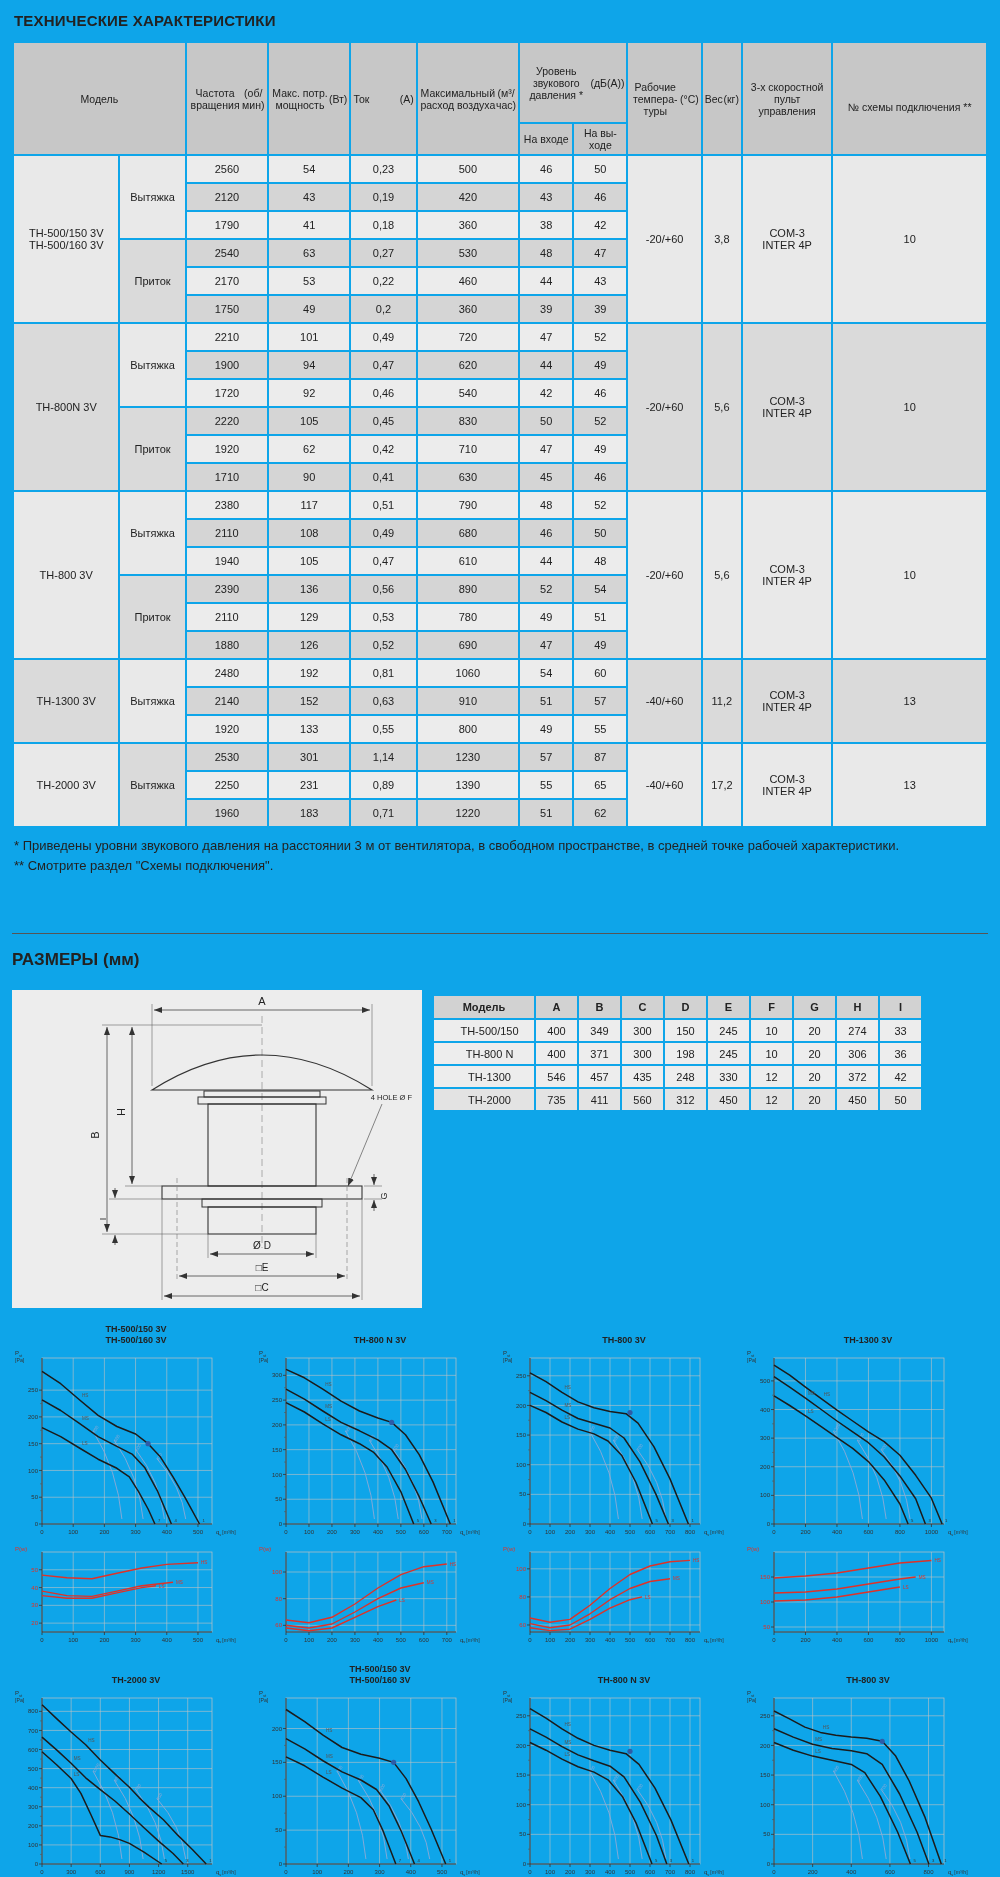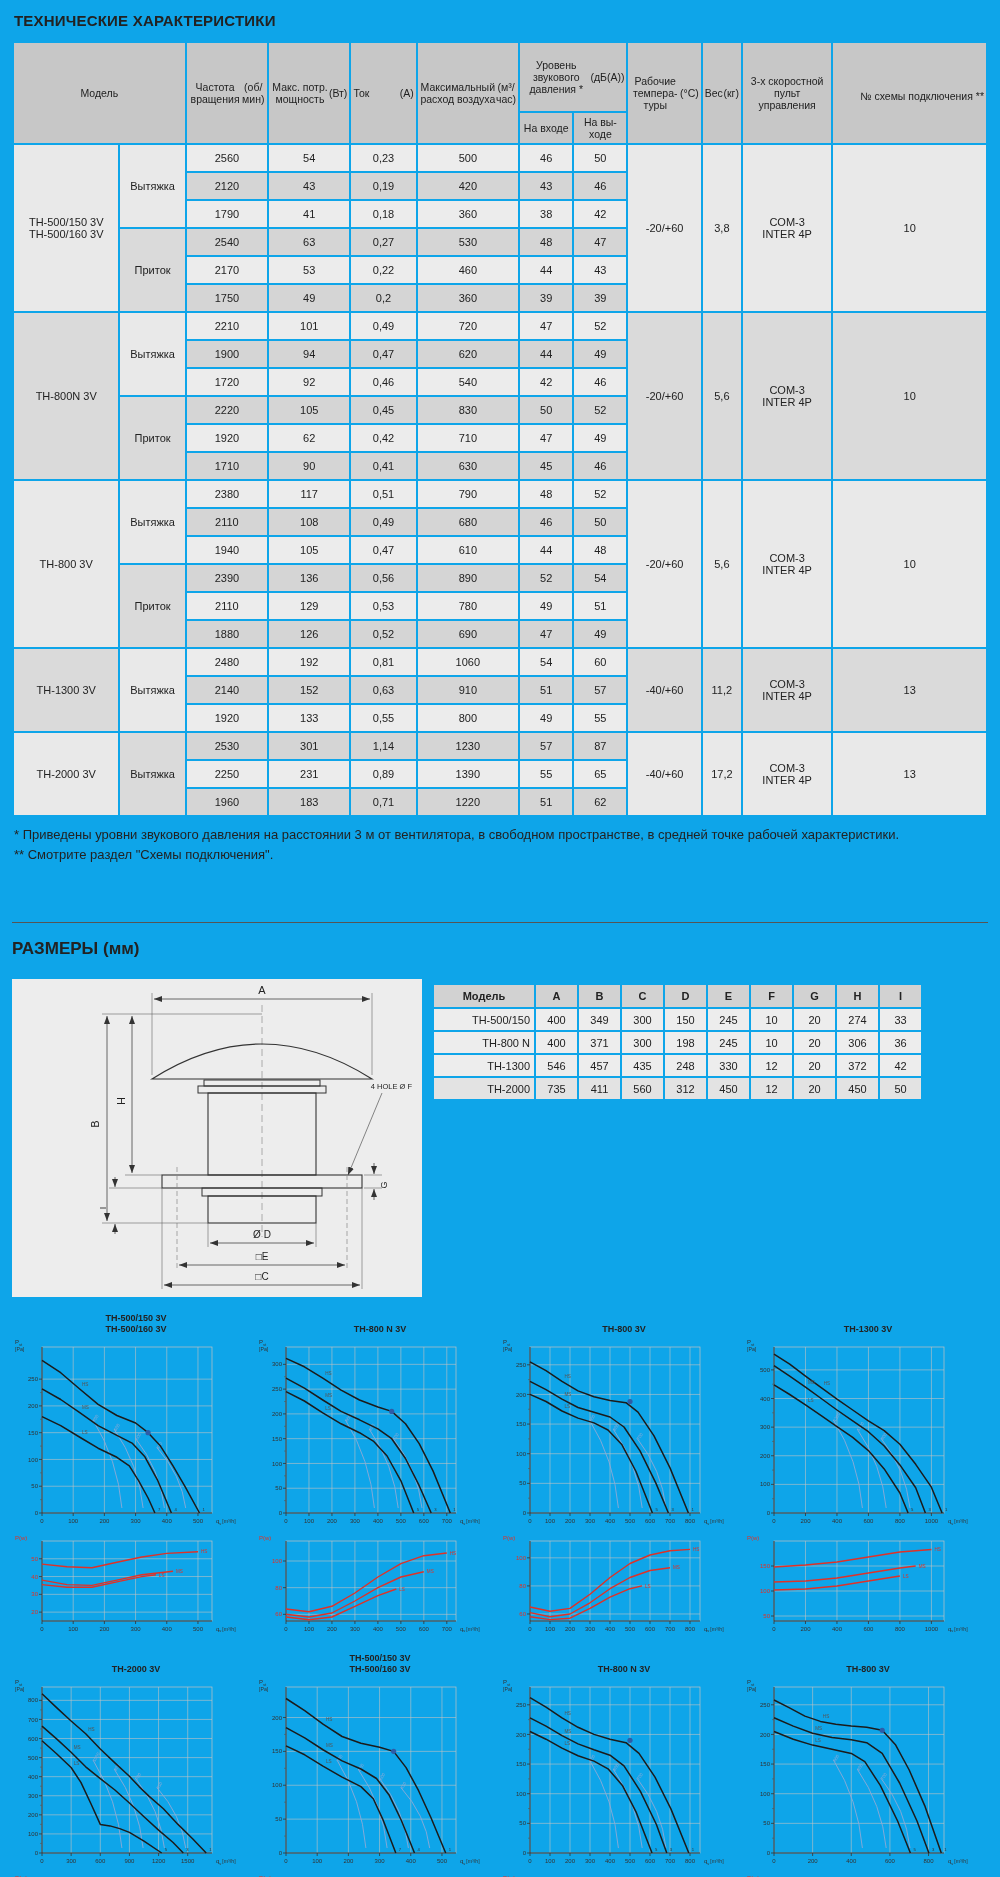--- a/index.html
+++ b/index.html
@@ -22,21 +22,21 @@
   th.sub-th{height:28px;font-size:10.5px;}
   
   .footnotes{font-size:13px;margin:8px 0 0 2px;line-height:1.5;}
   .divider{border-top:1px solid #555;margin-top:58px;}
   
   .dims-flex{display:flex;gap:10px;align-items:flex-start;}
   .draw-panel{background:#ededed;}
   table.dims{border-collapse:separate;border-spacing:2px;table-layout:fixed;font-size:11px;margin-top:4px;}
   table.dims th{background:#d2d2d2;font-weight:bold;height:20px;padding:1px 4px;}
   table.dims td{height:19px;text-align:center;padding:1px 4px;}
-  table.dims td.mcol{text-align:right;padding-left:15px;}
+  table.dims td.mcol{text-align:center;padding-left:15px;}
   .dr-even{background:#ededed;} .dr-odd{background:#e3e3e3;}
   table.dims th.mcol-h{width:92px;} table.dims th.vcol{width:33px;}
   
   .charts{margin-top:14px;}
   .charts-row{display:grid;grid-template-columns:repeat(4,244px);}
   .charts-row + .charts-row{margin-top:14px;}
   .chart{display:flex;flex-direction:column;align-items:flex-start;}
   .chart-title{height:24px;width:238px;display:flex;flex-direction:column;justify-content:flex-end;
                align-items:center;font-size:9px;font-weight:bold;line-height:1.2;padding-left:10px;box-sizing:border-box;}
   svg{display:block;}
@@ -111,21 +111,21 @@
               <span>Вес</span>
               <span>(кг)</span>
             </div>
           </th>
         <th class="c-head" rowspan="2">
           <div class="hc hc-one">
               <span>3-х скоростной пульт управления</span>
             </div>
           </th>
         <th class="c-head" rowspan="2">
-          <div class="hc" style="justify-content:flex-end;padding-top:6px;">
+          <div class="hc" style="justify-content:center;padding-top:17px;">
               <span>№ схемы подключения **</span>
             </div>
           </th>
       </tr>
       <tr>
         <th class="c-head sub-th">На входе</th>
         <th class="c-head sub-th">На вы-ходе</th>
       </tr>
     </thead>
     <tbody>

